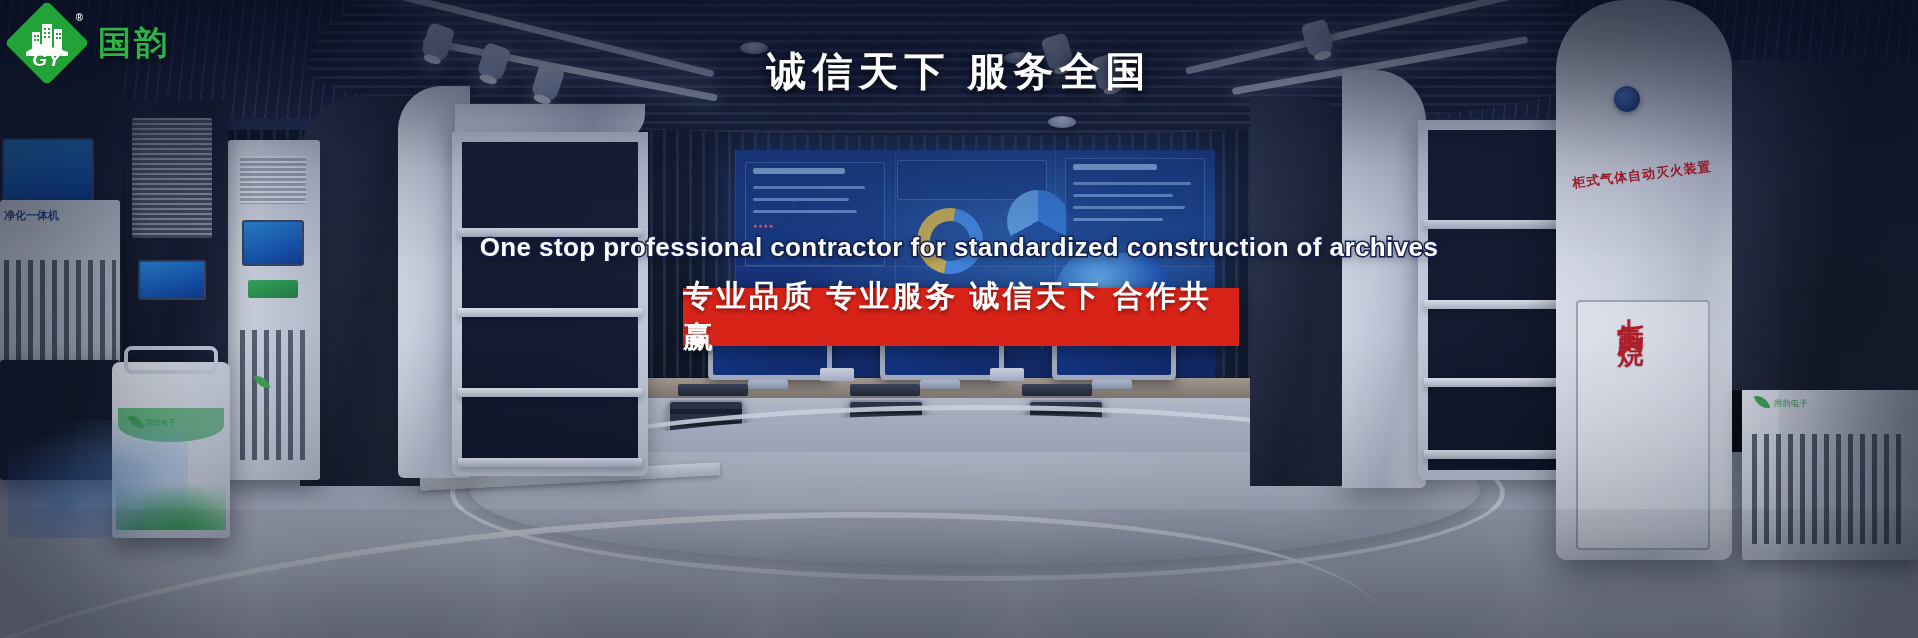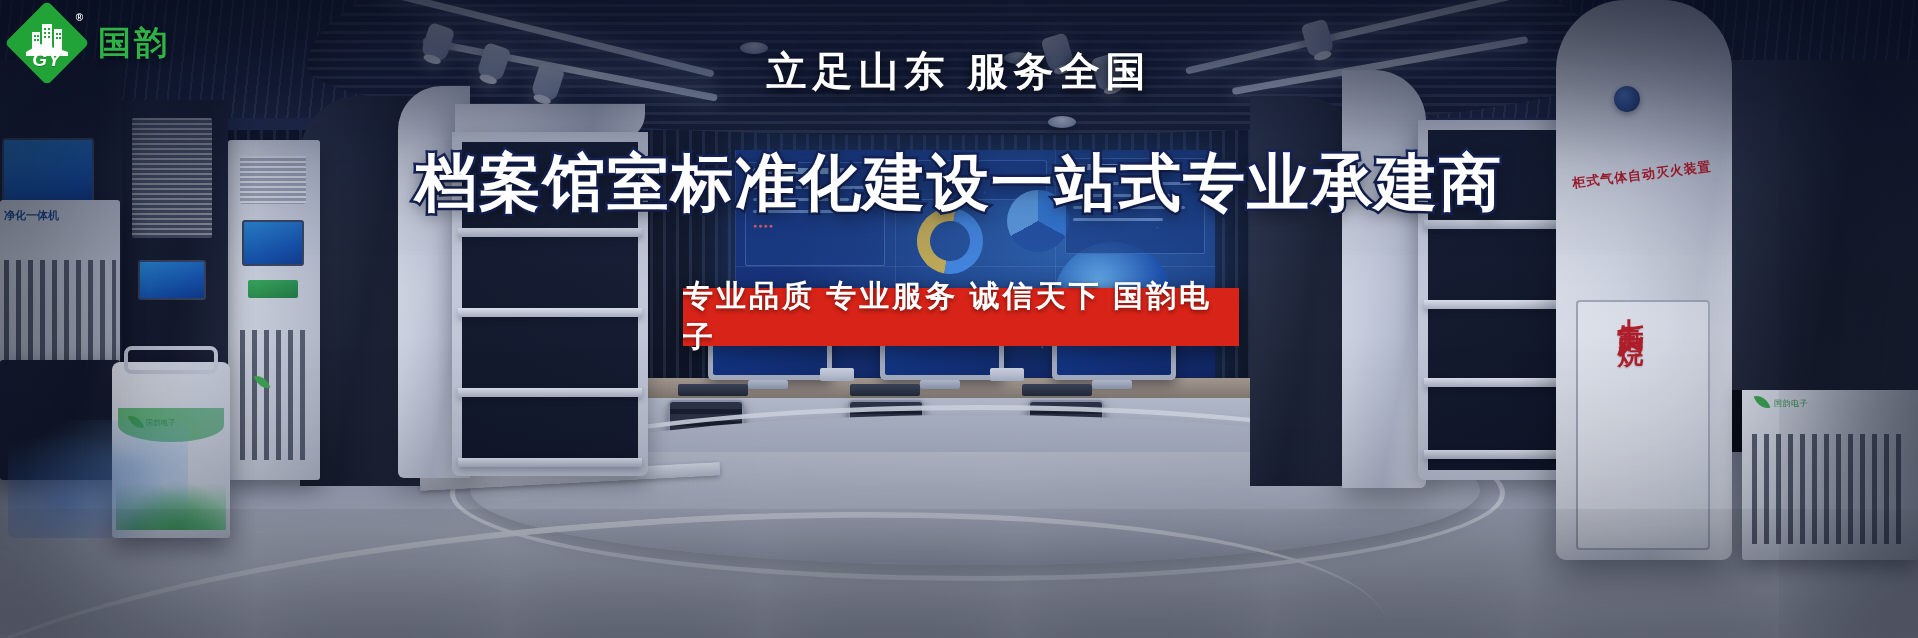--- a/index.html
+++ b/index.html
@@ -652,21 +652,21 @@
             <rect x="46" y="31" width="2" height="2"></rect>
               <rect x="49" y="31" width="2" height="2"></rect>
           </g>
         </svg>
         <div class="logo-reg">®</div>
         <div class="logo-gy">GY</div>
       </div>
       <div class="logo-name">国韵</div>
     </div>
 
-    <div class="line1">立足山东 服务全国</div>
-    <div class="headline">档案馆室标准化建设一站式专业承建商</div>
+    <div class="line1">诚信天下 服务全国</div>
+    <div class="subline">One stop professional contractor for standardized construction of archives</div>
 
     <div class="slogan">
-      <span>专业品质  专业服务  诚信天下  国韵电子</span>
+      <span>专业品质  专业服务  诚信天下  合作共赢</span>
     </div>
   </div>
 
 </div>
 
 </body></html>

